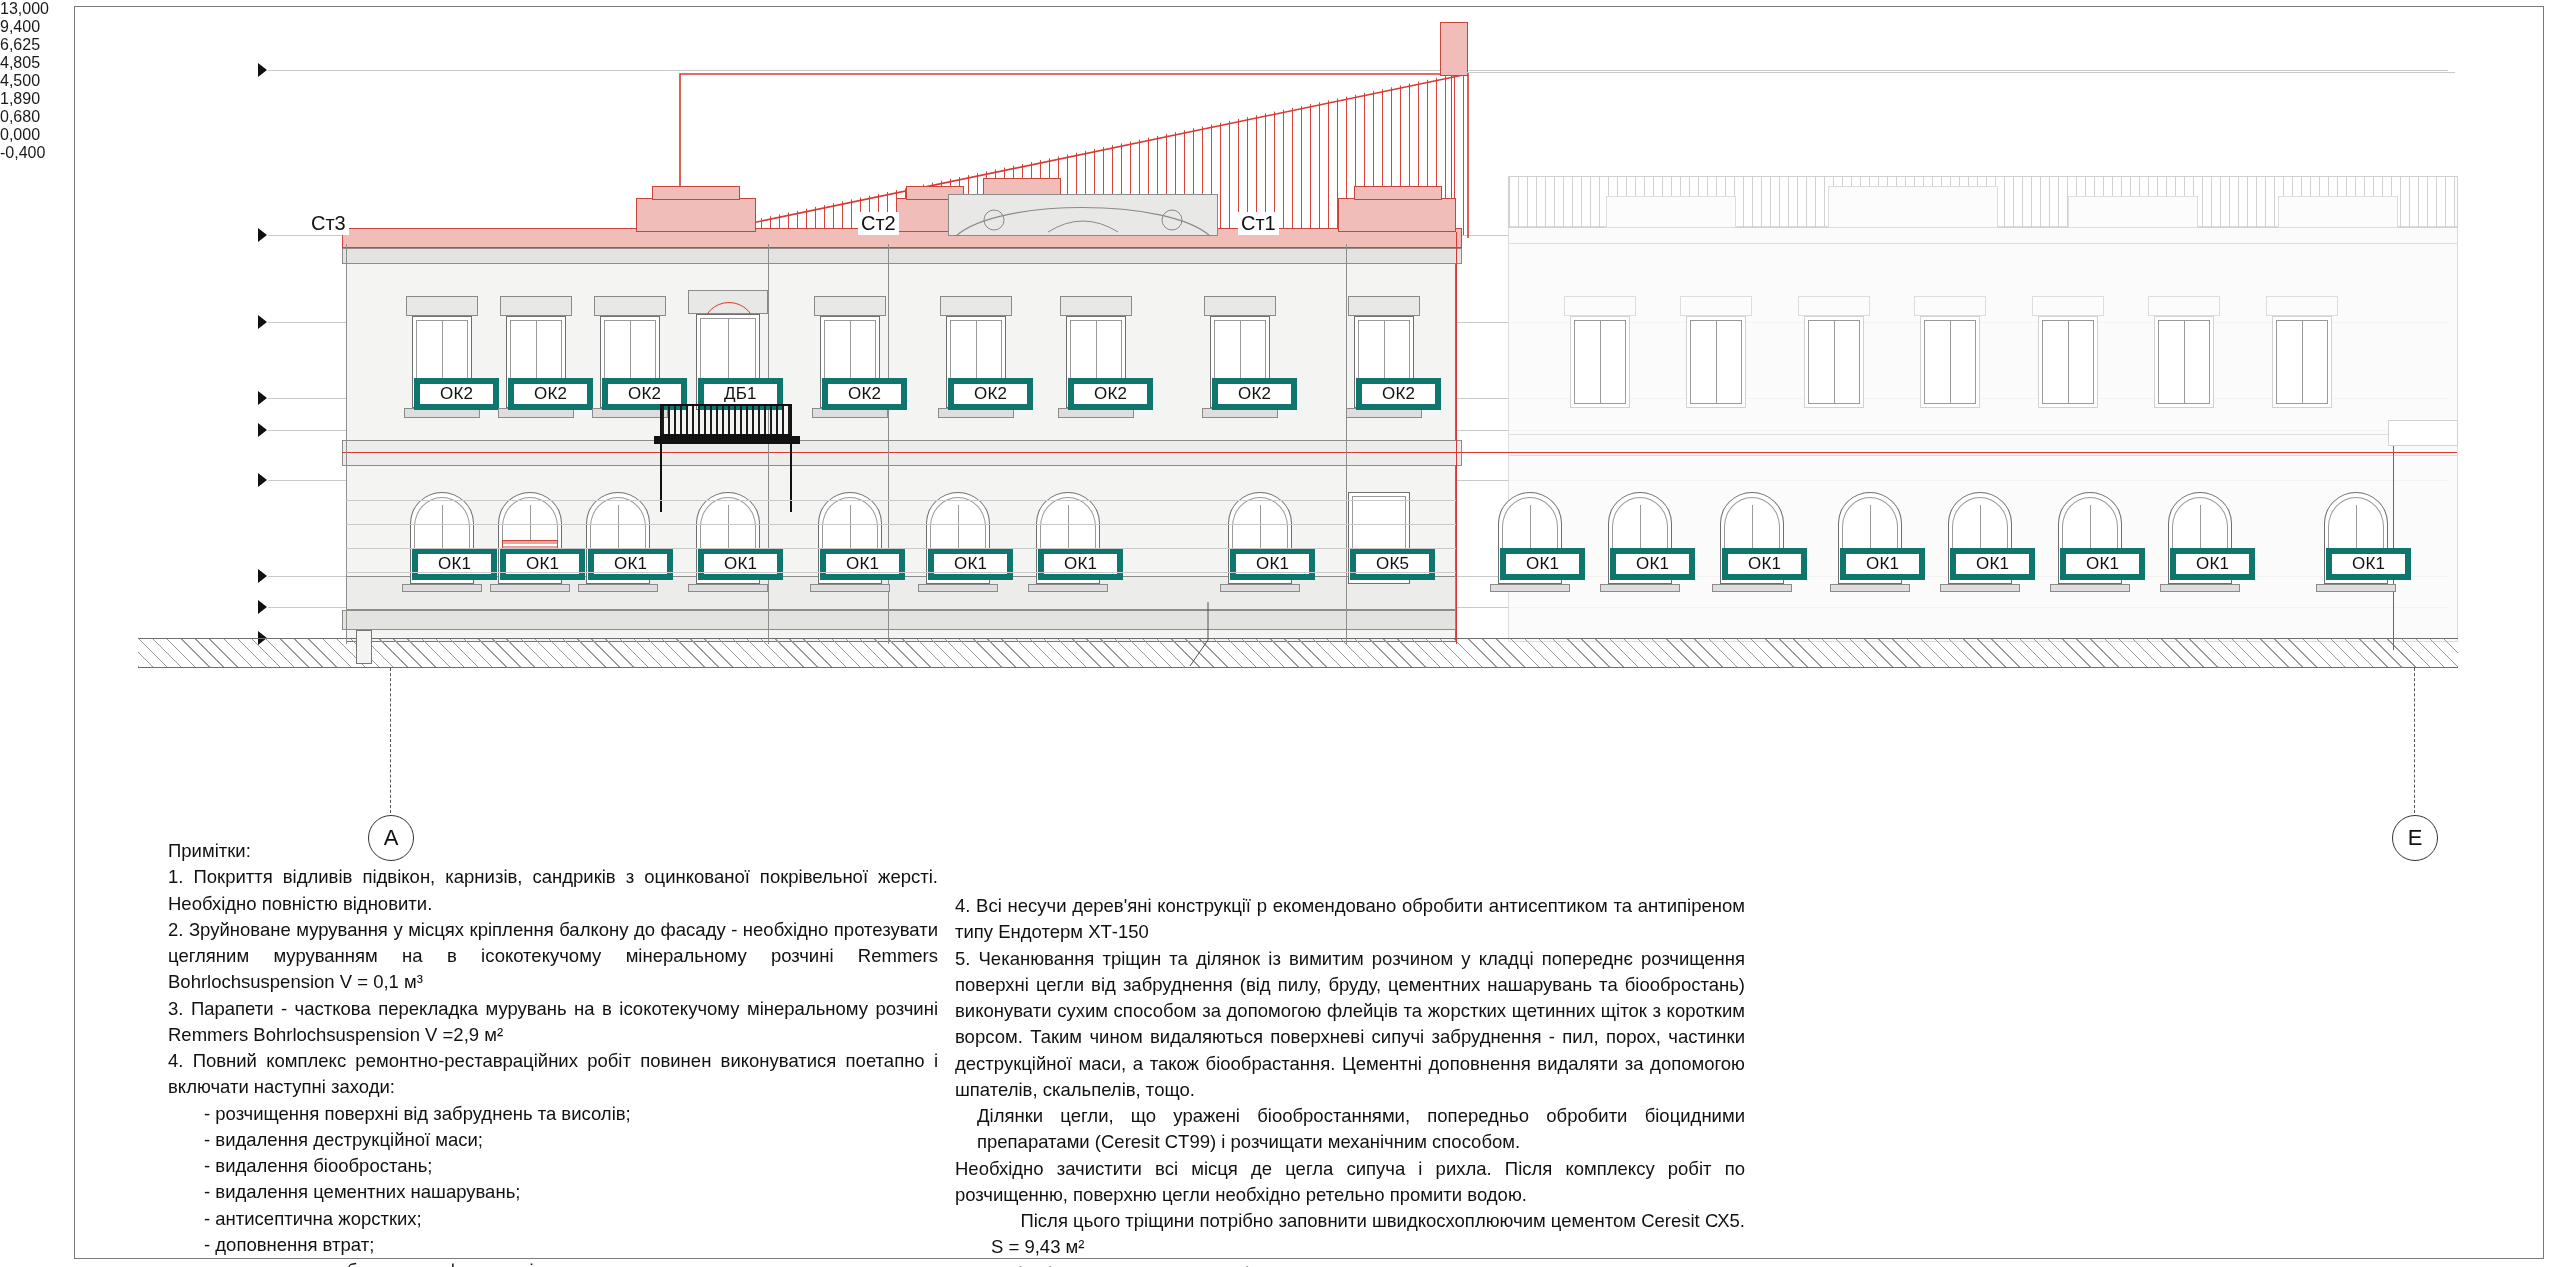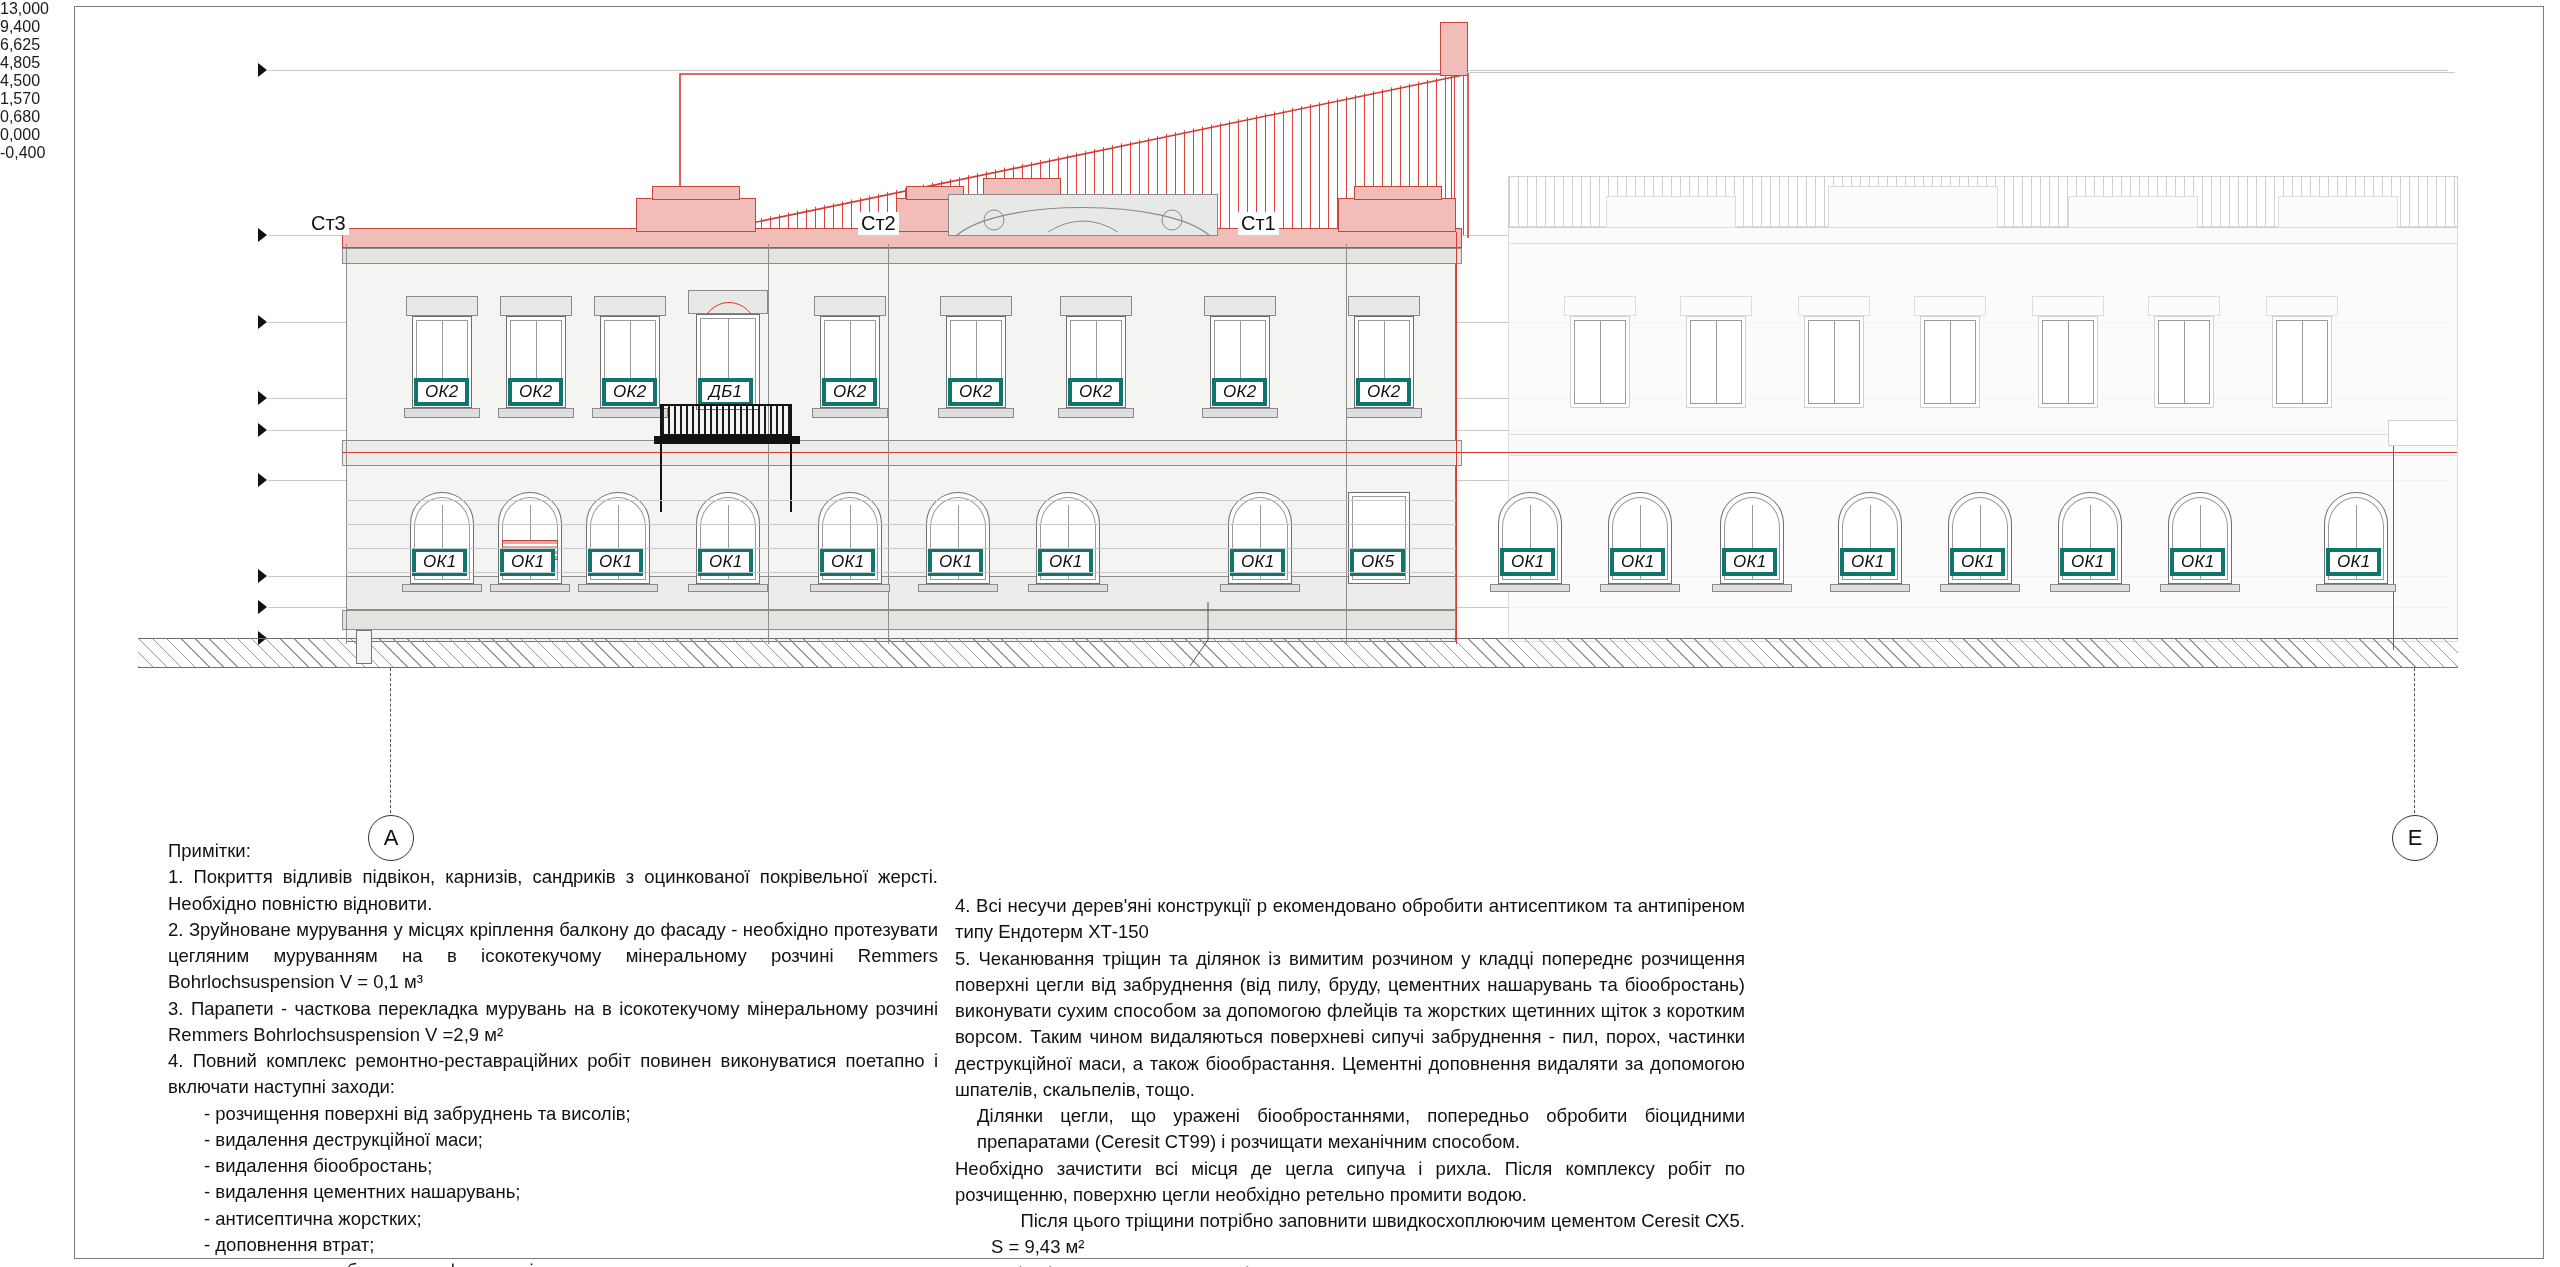--- a/index.html
+++ b/index.html
@@ -79,23 +79,22 @@
     border-radius:50% 50% 0 0 / 34% 34% 0 0;
   }
   .win-arch .sash{position:absolute;left:3px;right:3px;top:4px;bottom:3px;border:1px solid #9a9a9a;border-radius:50% 50% 0 0 / 36% 36% 0 0;}
   .win-arch .mull{position:absolute;top:12px;bottom:3px;left:50%;border-left:1px solid #9a9a9a;}
   .sill{position:absolute;box-sizing:border-box;background:#dedede;border:1px solid #8a8a8a;}
   .pedim{position:absolute;box-sizing:border-box;background:#e8e8e6;border:1px solid #8a8a8a;}
   .pedim.ghost{background:#fcfcfc;border-color:#ddd;}
 
   .wtag{
     position:absolute;font-size:17px;letter-spacing:.2px;color:#111;
-    background:#fff;border:4px solid #0f766e;padding:1px 7px;line-height:1.05;
+    background:#fff;border:6px solid #0f766e;padding:1px 20px;line-height:1.05;
     white-space:nowrap;
-    font-style:italic;
   }
 
   .balcony{
     position:absolute;box-sizing:border-box;
     background:repeating-linear-gradient(90deg,#1d1d1d 0 2px,rgba(255,255,255,0) 2px 6px);
     border:2px solid #111;
   }
   .balcony-slab{position:absolute;box-sizing:border-box;background:#111;}
   .balcony-post{position:absolute;width:0;border-left:2px solid #111;}
 
@@ -153,21 +152,21 @@
     <div class="lvl-label" style="left:60px;top:374px;width:110px;">4,805</div>
     <div class="lvl-underline" style="left:60px;top:400px;width:172px;"></div>
     <div class="tick" style="left:258px;top:391px;"></div>
     <div class="thin-hline" style="left:268px;top:398px;width:2180px;"></div>
 
     <div class="lvl-label" style="left:60px;top:406px;width:110px;">4,500</div>
     <div class="lvl-underline" style="left:60px;top:432px;width:172px;"></div>
     <div class="tick" style="left:258px;top:423px;"></div>
     <div class="thin-hline" style="left:268px;top:430px;width:2180px;"></div>
 
-    <div class="lvl-label" style="left:60px;top:456px;width:110px;">1,570</div>
+    <div class="lvl-label" style="left:60px;top:456px;width:110px;">1,890</div>
     <div class="lvl-underline" style="left:60px;top:482px;width:172px;"></div>
     <div class="tick" style="left:258px;top:473px;"></div>
     <div class="thin-hline" style="left:268px;top:480px;width:2180px;"></div>
 
     <div class="lvl-label" style="left:60px;top:552px;width:110px;">0,680</div>
     <div class="lvl-underline" style="left:60px;top:578px;width:172px;"></div>
     <div class="tick" style="left:258px;top:569px;"></div>
     <div class="thin-hline" style="left:268px;top:576px;width:2180px;"></div>
 
     <div class="lvl-label" style="left:60px;top:583px;width:110px;">0,000</div>

